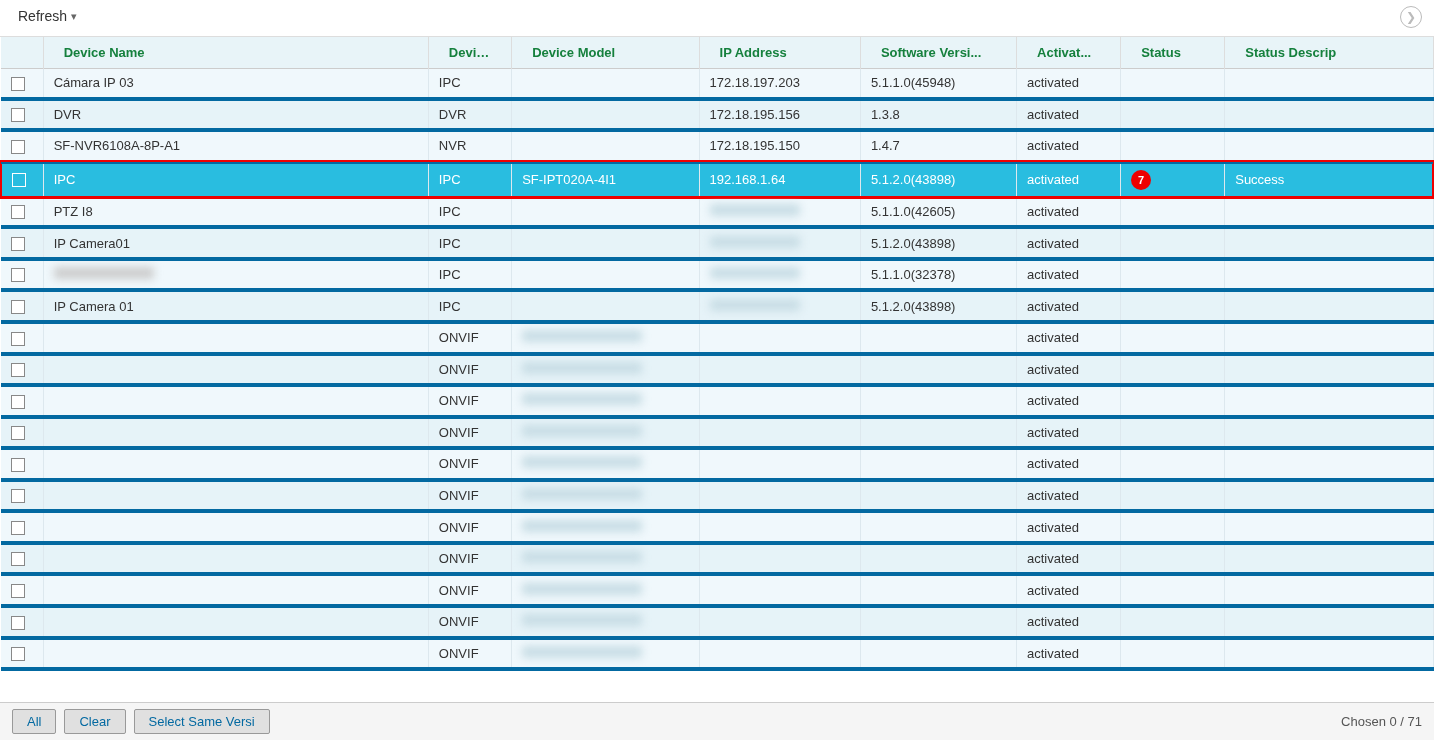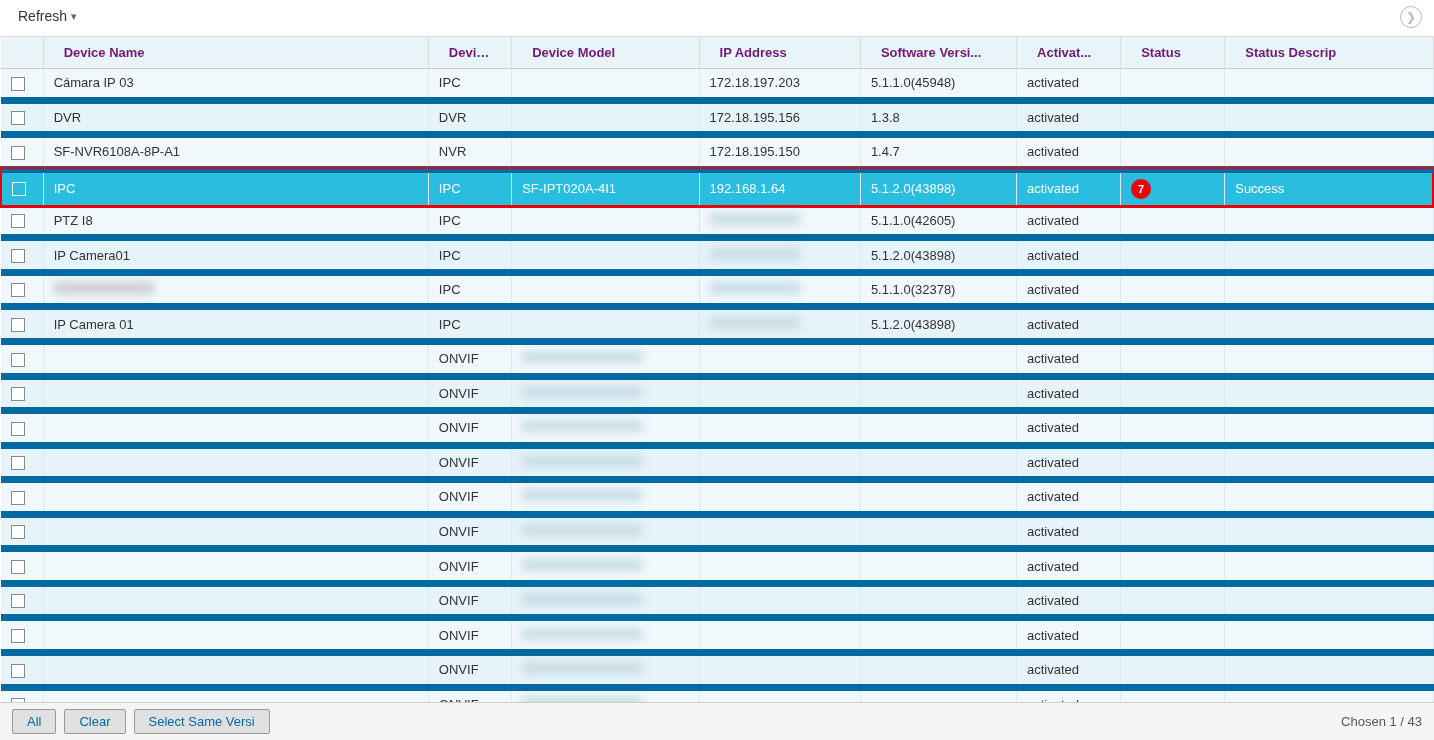--- a/index.html
+++ b/index.html
@@ -48,29 +48,29 @@
 
     thead tr {
       background: #e8f4f8;
       border-bottom: 1px solid #ccc;
     }
 
     thead th {
       text-align: left;
       padding: 8px 20px;
       font-weight: 600;
-      color: #701a75;
+      color: #15803d;
       border-right: 1px solid #ddd;
       white-space: nowrap;
       overflow: hidden;
       text-overflow: ellipsis;
     }
 
     tbody tr {
-      border-bottom: 7px solid #0369a1;
+      border-bottom: 4px solid #0369a1;
     }
     tbody tr:nth-child(odd) { background: #f0f8fc; }
     tbody tr:nth-child(even) { background: #e6f3f8; }
 
     tbody tr.selected {
       background: #29bde0 !important;
       color: #fff;
       border: 2px solid #e00;
       outline: 2px solid #e00;
     }
@@ -379,14 +379,14 @@
           <td class="col-status-desc"></td>
         </tr>
       </tbody>
   </table>
 </div>
 
 <div class="footer">
   <button class="footer-btn">All</button>
   <button class="footer-btn">Clear</button>
   <button class="footer-btn">Select Same Versi</button>
-  <div class="footer-right">Chosen 1 / 43</div>
+  <div class="footer-right">Chosen 0 / 71</div>
 </div>
 
 </body></html>

